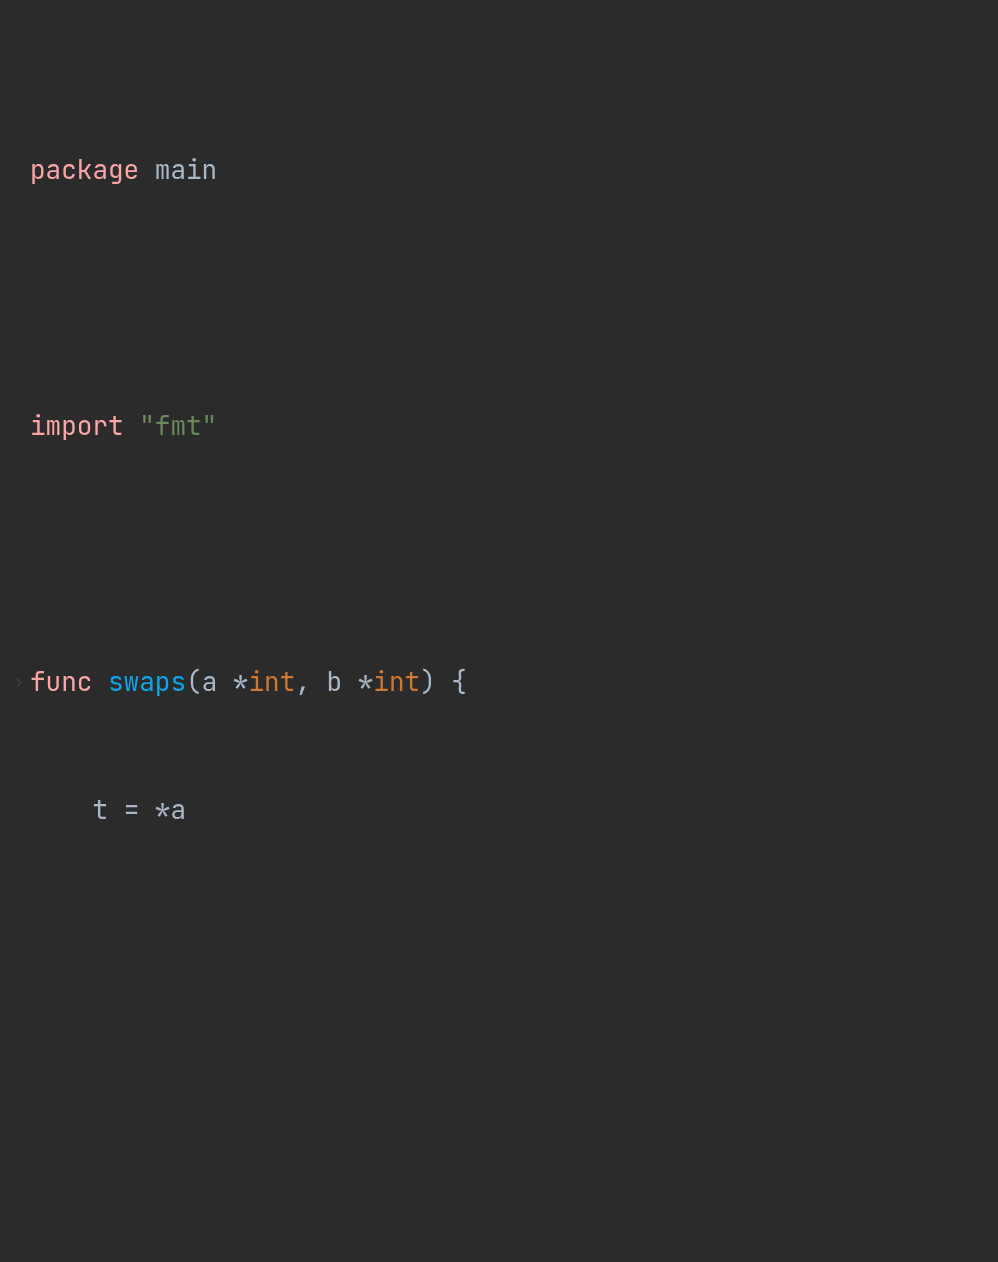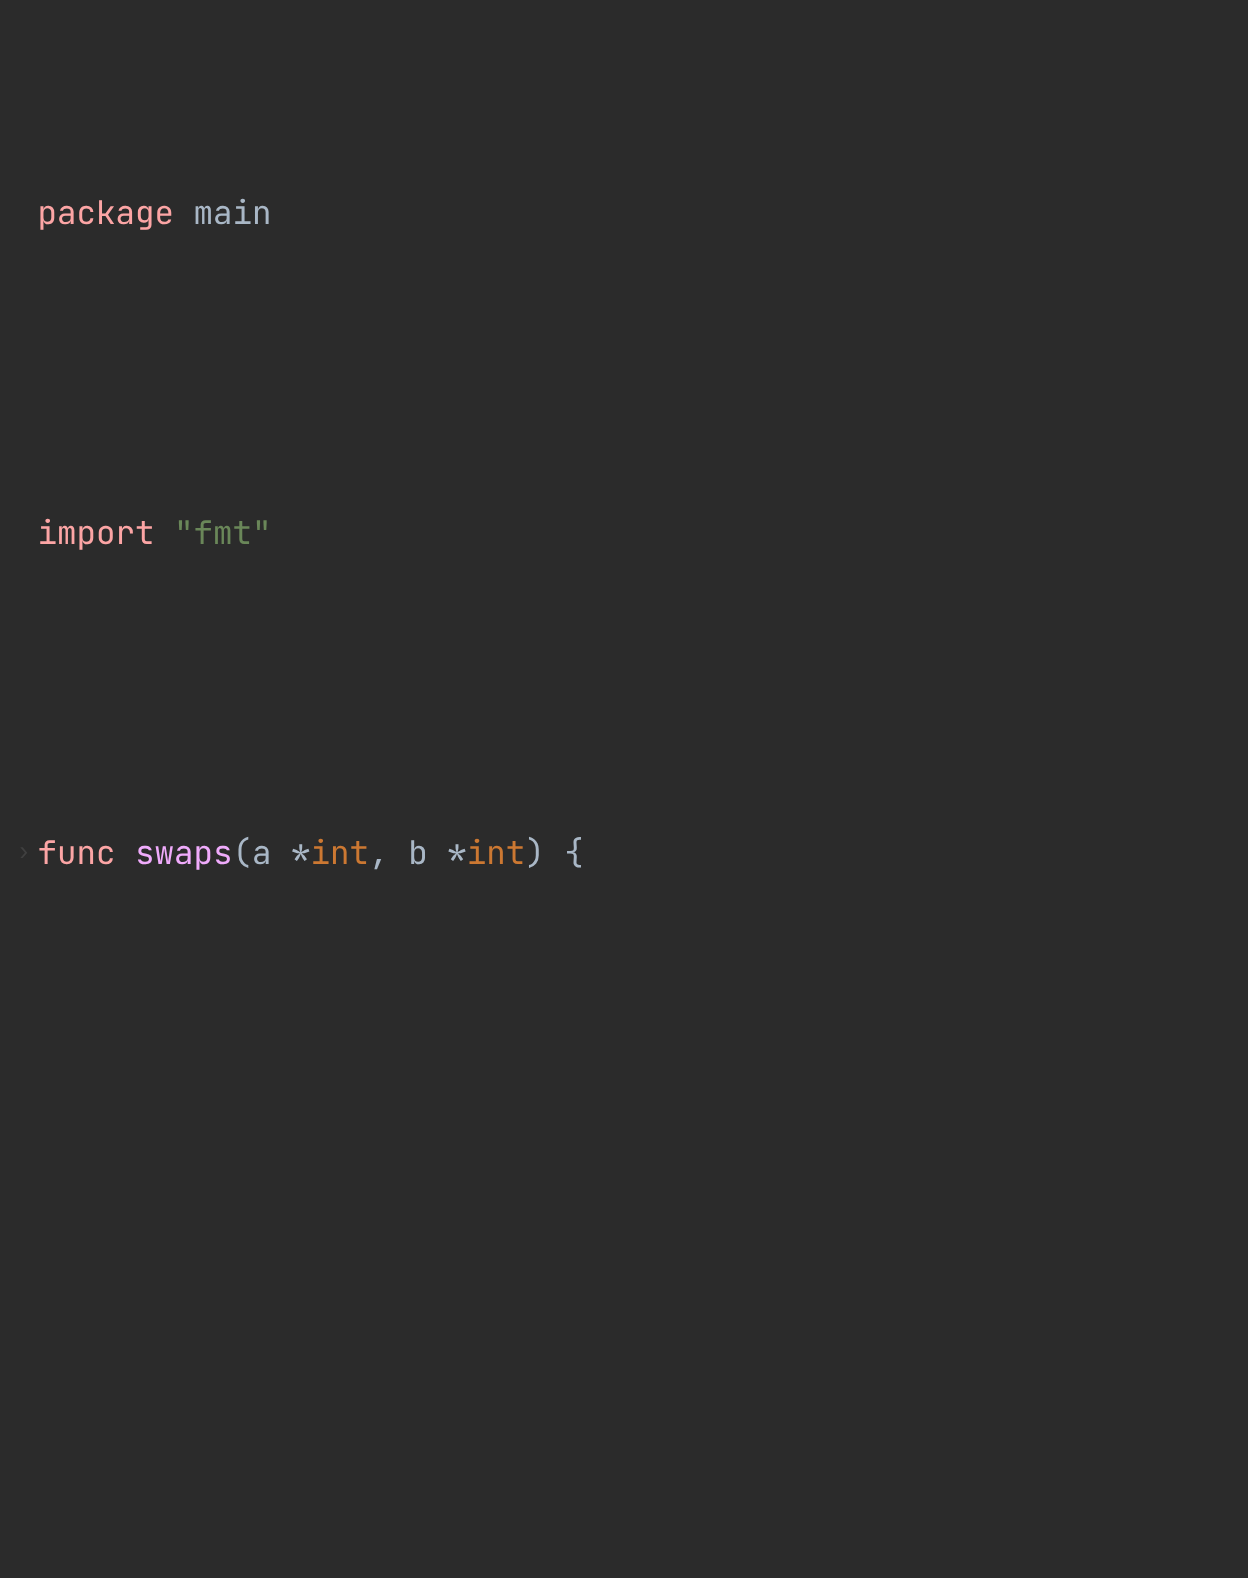--- a/index.html
+++ b/index.html
@@ -13,21 +13,21 @@
     color: #A9B7C6;
     overflow: hidden;
   }
   .editor {
     padding: 10px 0 10px 12px;
     line-height: 64px;
     white-space: pre;
     position: relative;
   }
   .tok-keyword  { color: #fca5a5; }
-  .tok-funcname { color: #f0abfc; }
+  .tok-funcname { color: #0ea5e9; }
   .tok-ident    { color: #A9B7C6; text-align: center; }
   .tok-type     { color: #CC7832; margin-top: 35px; }
   .tok-paren    { color: #A9B7C6; }
   .tok-op       { color: #A9B7C6; }
   .tok-string   { color: #6A8759; }
   .gutter-icon {
     position: absolute;
     left: -2px;
     width: 18px;
     text-align: center;
@@ -41,20 +41,21 @@
 </head>
 <body>
 
 <div class="editor">
 
 <div class="line"><span class="tok-keyword">package</span> <span class="tok-ident">main</span></div>
 <div class="line"> </div>
 <div class="line"><span class="tok-keyword">import</span> <span class="tok-string">"fmt"</span></div>
 <div class="line"> </div>
 <div class="line"><span class="gutter-icon">›</span><span class="tok-keyword">func</span> <span class="tok-funcname">swaps</span><span class="tok-paren">(</span><span class="tok-ident">a</span> <span class="tok-op">*</span><span class="tok-type">int</span><span class="tok-op">,</span> <span class="tok-ident">b</span> <span class="tok-op">*</span><span class="tok-type">int</span><span class="tok-paren">)</span> <span class="tok-paren">{</span></div>
+<div class="line">    <span class="tok-ident">t</span> <span class="tok-op">=</span> <span class="tok-op">*</span><span class="tok-ident">a</span></div>
 
 
 
 
 
 
 
 
 
 

